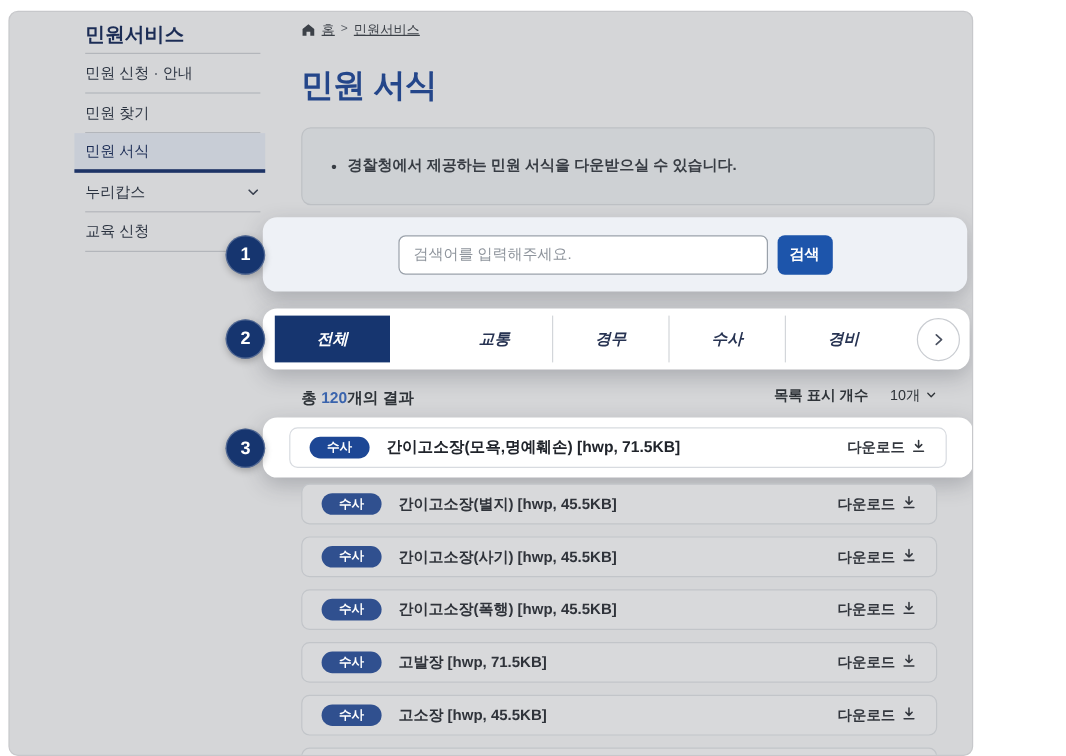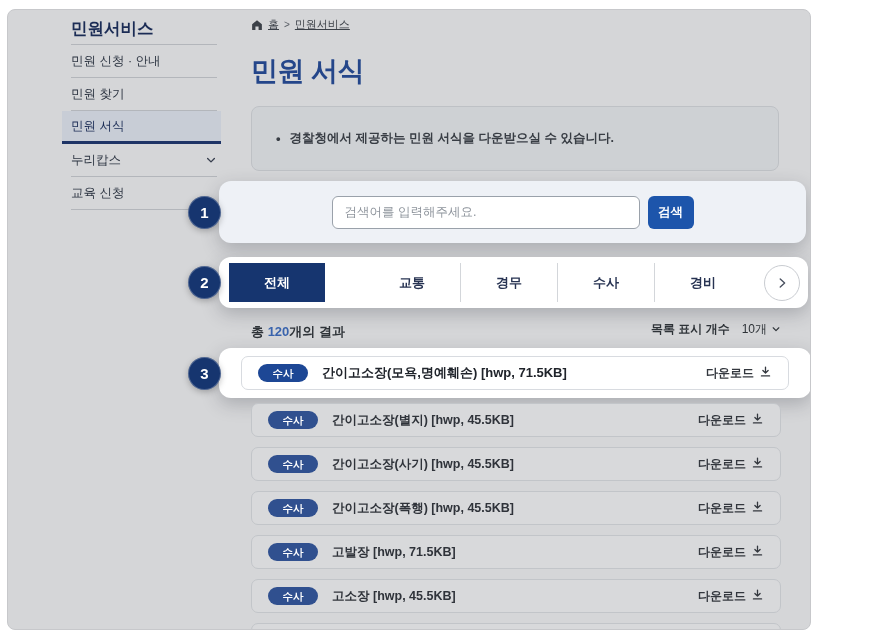--- a/index.html
+++ b/index.html
@@ -69,42 +69,42 @@
   .search-input::placeholder{color:#8e949c;}
   .search-btn{
     width:46px;height:33px;background:#1d55ab;color:#ffffff;border:none;
     border-radius:6px;font-size:12.5px;font-weight:700;cursor:pointer;
     font-family:"Liberation Sans","DejaVu Sans",sans-serif;
   }
   .tabs-box{
     left:-32px;top:247px;width:589px;height:51px;background:#ffffff;
     display:flex;align-items:center;box-sizing:border-box;padding:6px 8px 6px 10px;
   }
-  .tabs-row{display:flex;flex:1;height:39px;}
+  .tabs-row{display:flex;flex:1;height:39px;font-style:italic;}
   .tab{
     flex:1;display:flex;align-items:center;justify-content:center;
     font-size:13px;font-weight:700;color:#273352;background:#ffffff;
     border-left:1px solid #d3d6da;cursor:pointer;
   }
   .tab:first-child{border-left:none;}
   .tab.active{background:#16356f;color:#ffffff;border-left:none;}
   .tab.active + .tab{border-left:none;padding-left:39px;}
   .tabs-next{
     width:34px;height:34px;margin-left:13px;border-radius:50%;
     border:1px solid #c9ccd1;background:#ffffff;display:flex;align-items:center;
     justify-content:center;color:#4a5160;cursor:pointer;flex:0 0 auto;
   }
   
   .results-line{
     position:absolute;left:0;top:309px;width:530px;height:20px;
     display:flex;align-items:center;justify-content:space-between;
   }
   .results-count{font-size:13px;font-weight:700;color:#2e3338;margin-top:6px;}
   .results-count .num{color:#3a64ad;}
-  .per-page{display:flex;align-items:center;gap:12px;font-size:12px;color:#2e3338;}
+  .per-page{display:flex;align-items:center;gap:18px;font-size:12px;color:#2e3338;}
   .per-page .pp-label{font-weight:700;}
   .pp-select{display:flex;align-items:center;gap:4px;cursor:pointer;font-size:12px;color:#2e3338;}
   
   .item-card{
     left:-32px;top:338px;width:592px;height:50px;background:#ffffff;
     box-sizing:border-box;padding:8px 22px;
   }
   .row{
     height:34px;box-sizing:border-box;border:1px solid #c2c5c9;border-radius:7px;
     background:#d8d9db;display:flex;align-items:center;gap:14px;padding:0 16px;

